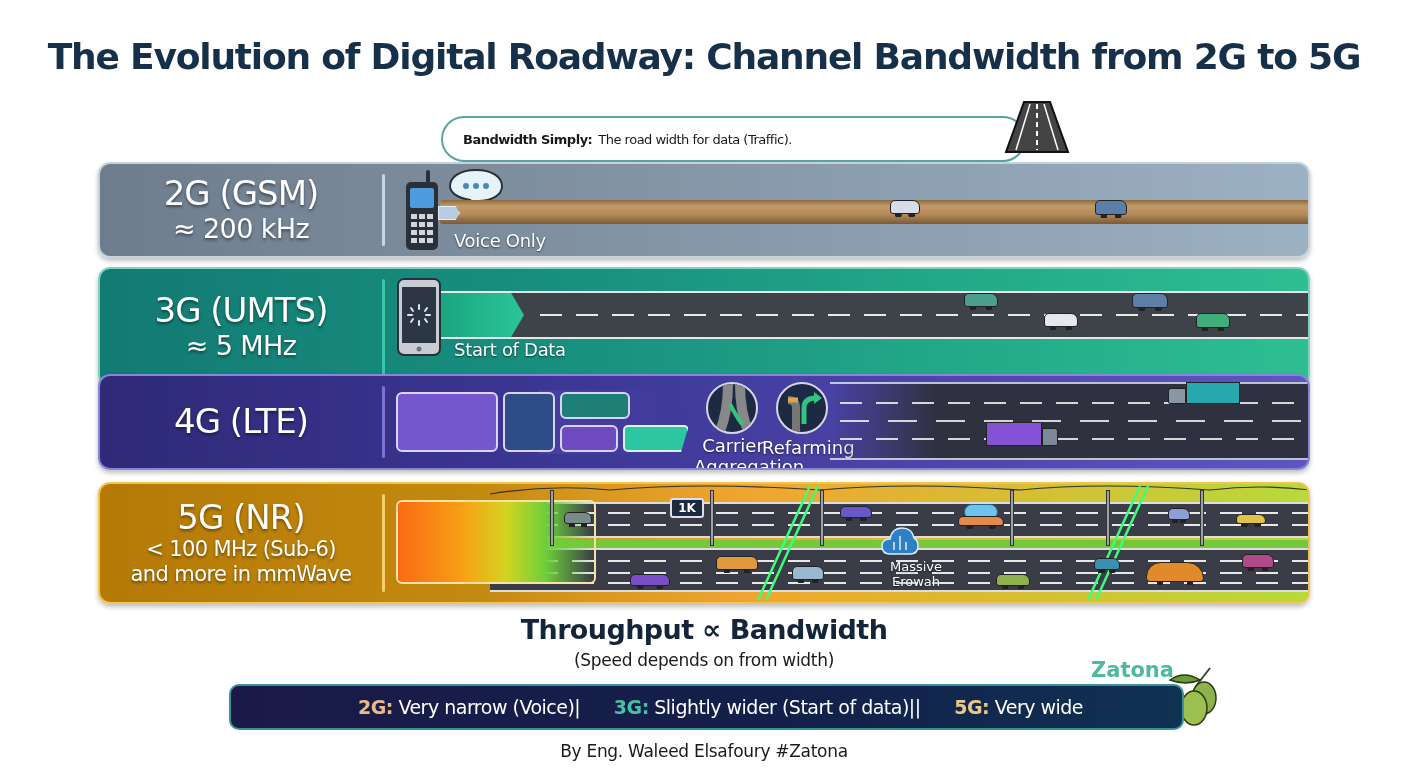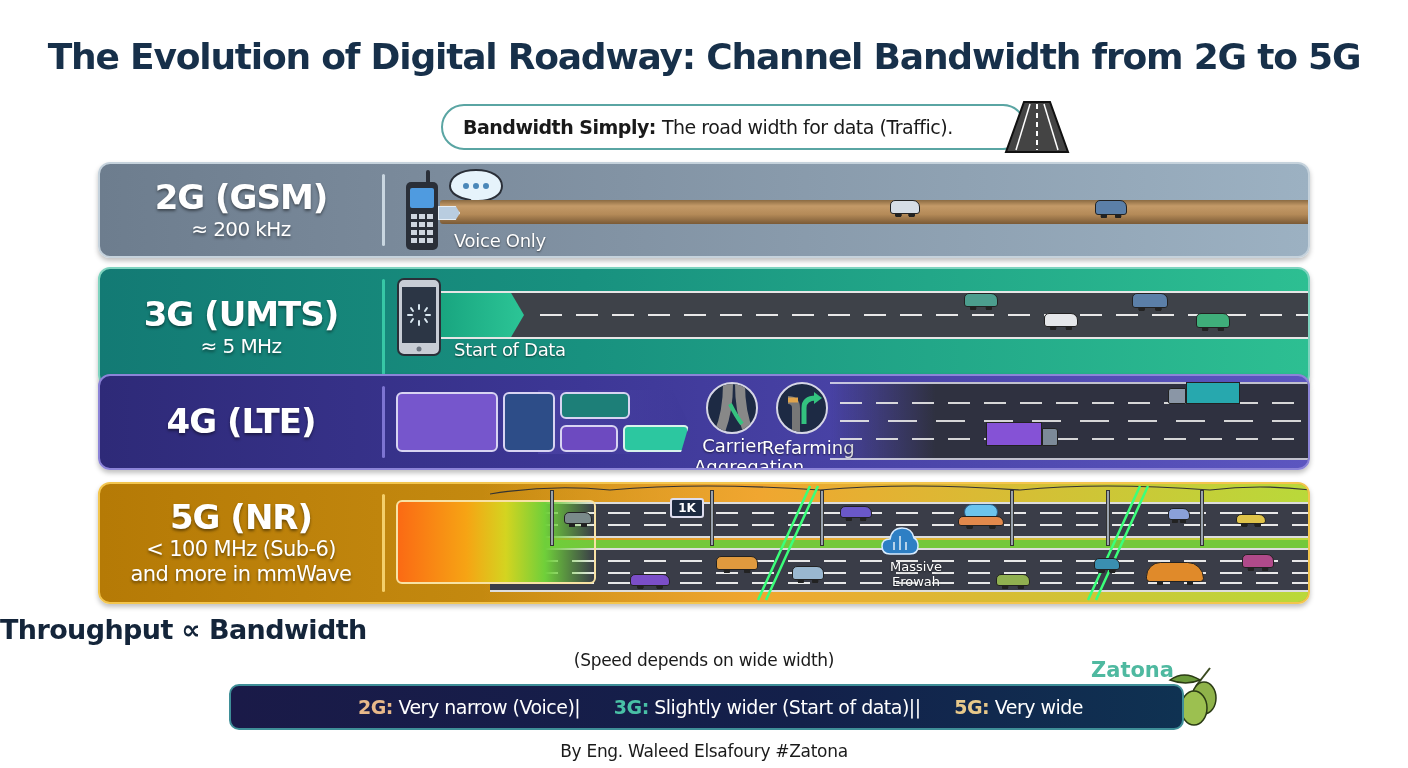--- a/index.html
+++ b/index.html
@@ -5,40 +5,40 @@
   * { box-sizing: border-box; margin: 0; padding: 0; }
   html, body { width: 1408px; height: 768px; background: #ffffff; overflow: hidden; }
   body { font-family: "DejaVu Sans", "Liberation Sans", sans-serif; position: relative; }
 
   .title {
     position: absolute; left: 0; top: 36px; width: 1408px; text-align: center;
     font-family: "DejaVu Sans", sans-serif; font-weight: bold; font-size: 36px;
     color: #17304a; letter-spacing: -1.2px;
   }
   .subtitle-pill {
-    position: absolute; left: 441px; top: 104px; width: 585px; height: 46px;
+    position: absolute; left: 441px; top: 116px; width: 585px; height: 46px;
     border: 2px solid #5aa5a3; border-radius: 24px; background: #fff;
     display: flex; align-items: center; padding-left: 20px;
-    font-size: 19px; color: #1a1a1a; letter-spacing: -0.5px;
+    font-size: 13px; color: #1a1a1a; letter-spacing: -0.5px;
   }
   .subtitle-pill b { font-weight: bold; margin-right: 6px; }
   .road-icon { position: absolute; left: 1004px; top: 100px; width: 66px; height: 54px; }
 
   .band {
     position: absolute; left: 98px; width: 1212px; border-radius: 12px;
     box-shadow: 0 3px 5px rgba(0,0,0,0.25);
     overflow: hidden;
   }
   .band .label {
     position: absolute; left: 0; top: 0; width: 282px; height: 100%;
     display: flex; flex-direction: column; align-items: center; justify-content: center;
     color: #fff; text-shadow: 0 2px 3px rgba(0,0,0,0.45);
   }
-  .band .label .gen { font-weight: bold; font-size: 34px; letter-spacing: -1px; line-height: 1.1; }
-  .band .label .bw { font-size: 20px; letter-spacing: -0.6px; line-height: 1.2; text-align: center; }
+  .band .label .gen { font-weight: normal; font-size: 34px; letter-spacing: -1px; line-height: 1.1; }
+  .band .label .bw { font-size: 27px; letter-spacing: -0.6px; line-height: 1.2; text-align: center; }
   .band .divider { position: absolute; left: 282px; top: 10px; bottom: 10px; width: 3px; border-radius: 2px; }
   .band .visual { position: absolute; left: 290px; top: 0; right: 0; height: 100%; }
   .caption { position: absolute; color: #fff; font-size: 18px; text-shadow: 0 1px 2px rgba(0,0,0,0.6); letter-spacing: -0.3px; }
 
   #band-2g { top: 162px; height: 96px; background: linear-gradient(90deg,#6d7d8e 0%,#7c8c9d 30%,#9cb1c2 100%); border: 2px solid #c5d2dc; }
   #band-3g { top: 267px; height: 120px; background: linear-gradient(90deg,#137a74 0%,#18917f 40%,#2dbf92 100%); border: 2px solid #7fd3bf; }
   #band-4g { top: 374px; height: 96px; background: linear-gradient(90deg,#2e2a78 0%,#3d3796 40%,#5c56c0 100%); border: 2px solid #8c84d8; }
   #band-5g { top: 482px; height: 122px; background: linear-gradient(90deg,#b57a06 0%,#c88d12 40%,#d8a22a 100%); border: 2px solid #f3c54e; }
 
   .road { position: absolute; }
@@ -46,21 +46,21 @@
 
   .car { position: absolute; border-radius: 5px 7px 3px 3px; border: 1.5px solid #222; }
   .car::after { content: ""; position: absolute; left: 3px; right: 3px; bottom: -4px; height: 4px;
     background: radial-gradient(circle at 20% 50%, #222 3px, transparent 3.5px), radial-gradient(circle at 80% 50%, #222 3px, transparent 3.5px); }
 
   .block { position: absolute; border: 2px solid #d8d4f2; border-radius: 6px; }
 
   .round-icon { position: absolute; width: 52px; height: 52px; border-radius: 50%; background: #1d2a44; border: 2px solid #d6d6e6; overflow: hidden; }
   .icon-caption { position: absolute; color: #fff; font-size: 18px; text-align: center; line-height: 1.15; text-shadow: 0 1px 2px rgba(0,0,0,0.6); }
 
-  .formula { position: absolute; left: 0; top: 614px; width: 1408px; text-align: left; font-weight: bold; font-size: 27px; color: #14253a; letter-spacing: -0.6px; }
+  .formula { position: absolute; left: 0; top: 614px; width: 1408px; text-align: center; font-weight: bold; font-size: 27px; color: #14253a; letter-spacing: -0.6px; }
   .formula-sub { position: absolute; left: 0; top: 650px; width: 1408px; text-align: center; font-size: 17px; color: #1a1a1a; letter-spacing: -0.3px; }
 
   .summary {
     position: absolute; left: 229px; top: 684px; width: 955px; height: 46px;
     background: linear-gradient(90deg,#1a1a48 0%,#13204a 60%,#0f3252 100%);
     border: 2px solid #3f8f98; border-radius: 10px;
     display: flex; align-items: center; justify-content: center;
     color: #fff; font-size: 19px; letter-spacing: -0.5px; white-space: nowrap;
   }
   .summary .k { font-weight: bold; margin-left: 28px; }
@@ -268,21 +268,21 @@
     <div class="car" style="left:240px;top:90px;width:40px;height:12px;background:#7b4ec8;"></div>
     <div class="car" style="left:402px;top:82px;width:32px;height:14px;background:#9ab8d0;"></div>
     <div class="car" style="left:606px;top:90px;width:34px;height:12px;background:#90b050;"></div>
     <div class="car" style="left:704px;top:74px;width:26px;height:12px;background:#3a8fb0;"></div>
     <div class="car" style="left:756px;top:78px;width:58px;height:20px;background:#e08a2a;border-radius:16px 18px 4px 4px;"></div>
     <div class="car" style="left:852px;top:70px;width:32px;height:14px;background:#b04a8a;"></div>
   </div>
 </div>
 
 <div class="formula">Throughput ∝ Bandwidth</div>
-<div class="formula-sub">(Speed depends on wide width)</div>
+<div class="formula-sub">(Speed depends on from width)</div>
 
 <div class="brand">Zatona</div>
 <svg class="olive" viewBox="0 0 56 66">
   <path d="M44 4 L30 22" stroke="#3a4a20" stroke-width="2"></path>
   <path d="M34 16 Q18 6 4 16 Q20 22 34 16 Z" fill="#6a9a3a" stroke="#2a3a14" stroke-width="1.5"></path>
   <ellipse cx="38" cy="34" rx="12" ry="16" fill="#8fb34a" stroke="#2a3a14" stroke-width="1.5"></ellipse>
   <ellipse cx="28" cy="44" rx="13" ry="17" fill="#9cc050" stroke="#2a3a14" stroke-width="1.5"></ellipse>
   <ellipse cx="4" cy="38" rx="3" ry="6" fill="#9cc050" stroke="#2a3a14" stroke-width="1"></ellipse>
 </svg>
 

